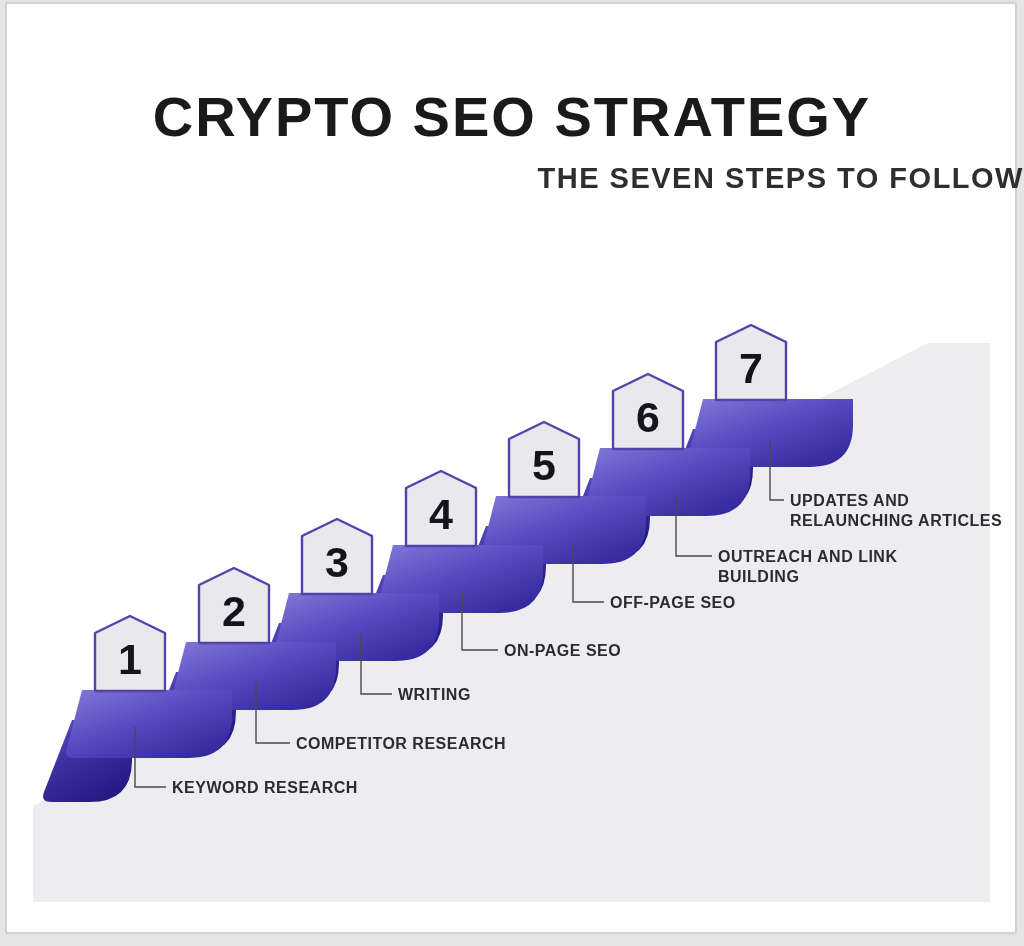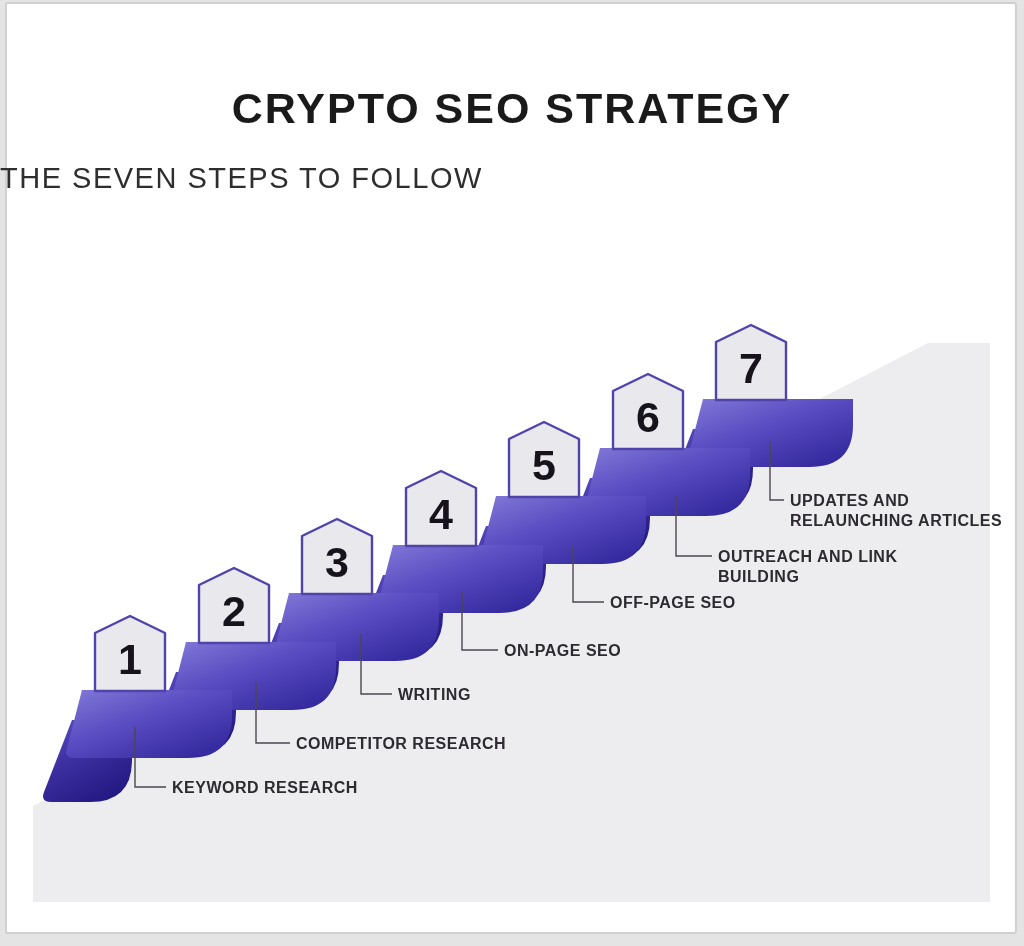--- a/index.html
+++ b/index.html
@@ -8,25 +8,25 @@
     background:#e4e4e4;
     font-family:"Liberation Sans",sans-serif;
   }
   .card{
     position:absolute;left:5px;top:2px;width:1008px;height:928px;
     background:#ffffff;border:2px solid #d0d0d0;border-radius:3px;
   }
   svg.scene{position:absolute;left:0;top:0;width:1024px;height:946px}
   .title{
     position:absolute;top:84px;left:0;width:100%;text-align:center;
-    font-size:43px;font-weight:800;letter-spacing:2px;color:#1a1a1a;
+    font-size:56px;font-weight:800;letter-spacing:2px;color:#1a1a1a;
   }
   .subtitle{
-    position:absolute;top:162px;left:0;width:100%;text-align:left;
-    font-size:29px;font-weight:400;letter-spacing:1.5px;color:#2e2e2e;
+    position:absolute;top:162px;left:0;width:100%;text-align:right;
+    font-size:29px;font-weight:700;letter-spacing:1.5px;color:#2e2e2e;
   }
   .main{fill:url(#gMain)}
   .under{fill:url(#gUnder)}
   .pent{fill:#e9e8ec;stroke:#5044aa;stroke-width:2.4;stroke-linejoin:round}
   .num{font-family:"Liberation Sans",sans-serif;font-size:43px;font-weight:700;fill:#16131c;text-anchor:middle}
   .lbl{font-family:"Liberation Sans",sans-serif;font-size:16px;font-weight:600;fill:#2d2b30;letter-spacing:0.5px}
   .conn{stroke:#4b4850;stroke-width:1.4;fill:none}
   .silhouette{fill:#ededef}
 </style>
 </head>

